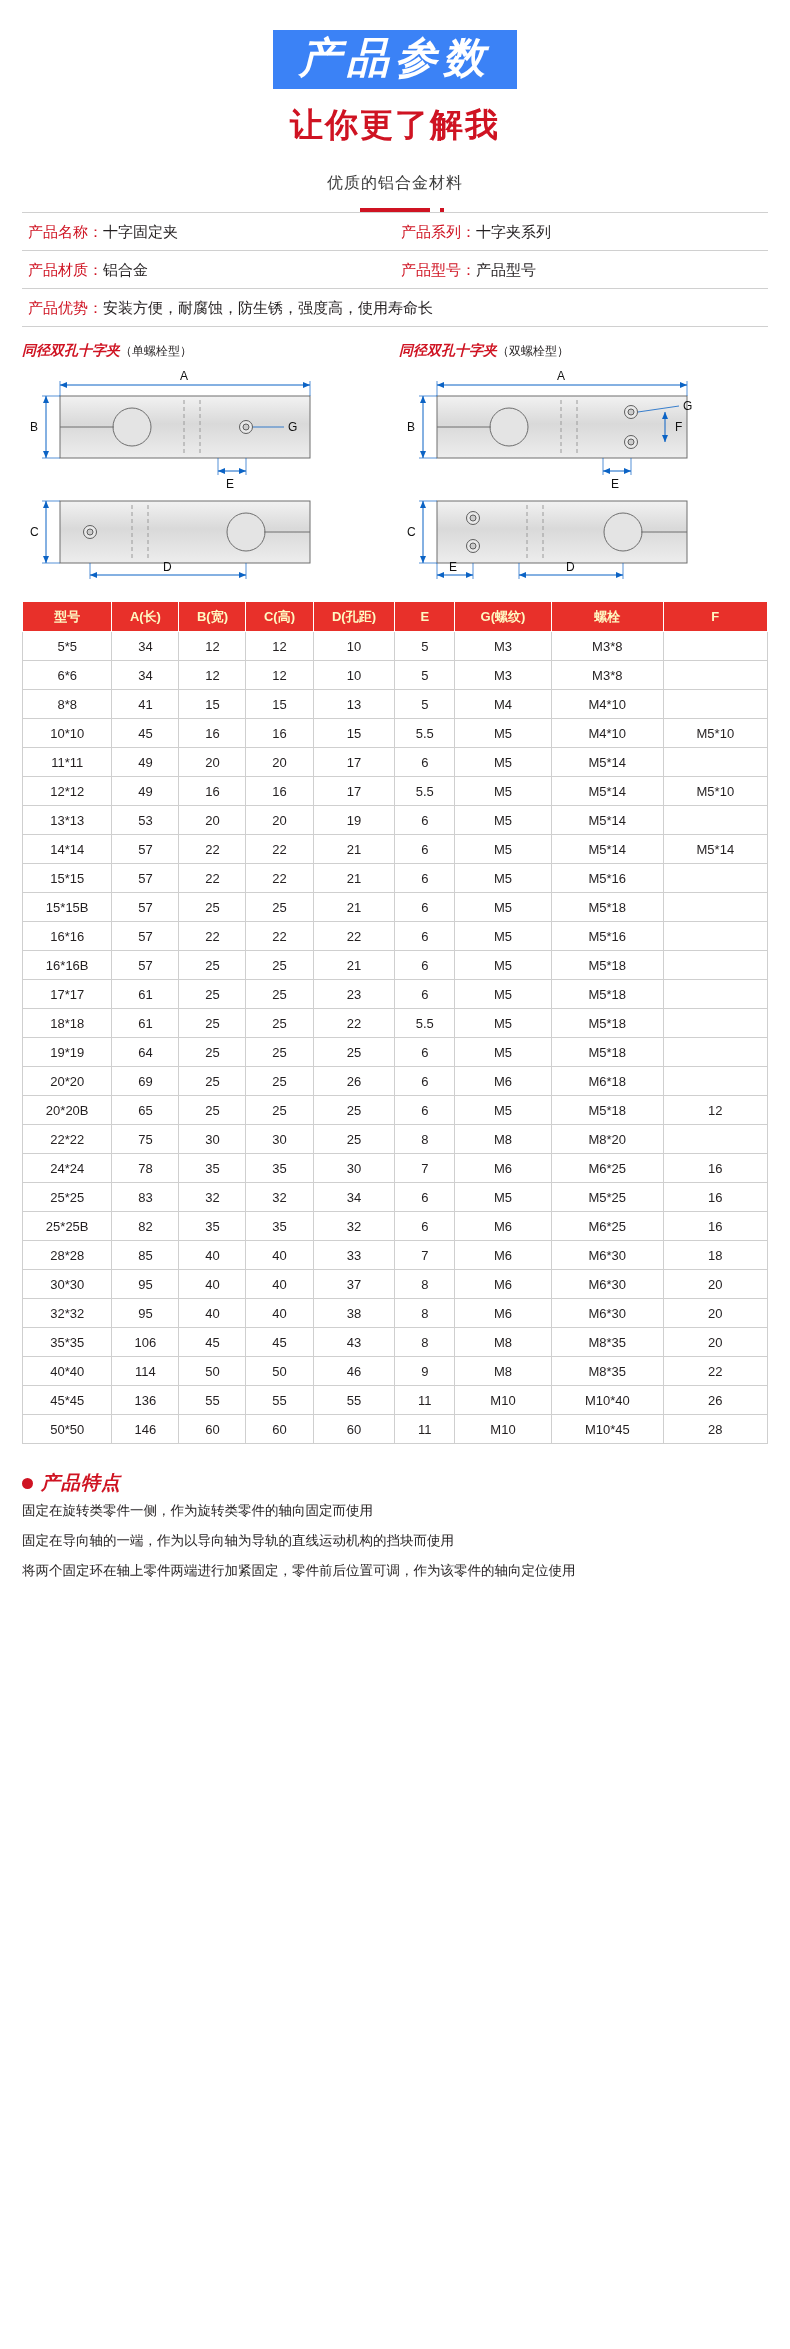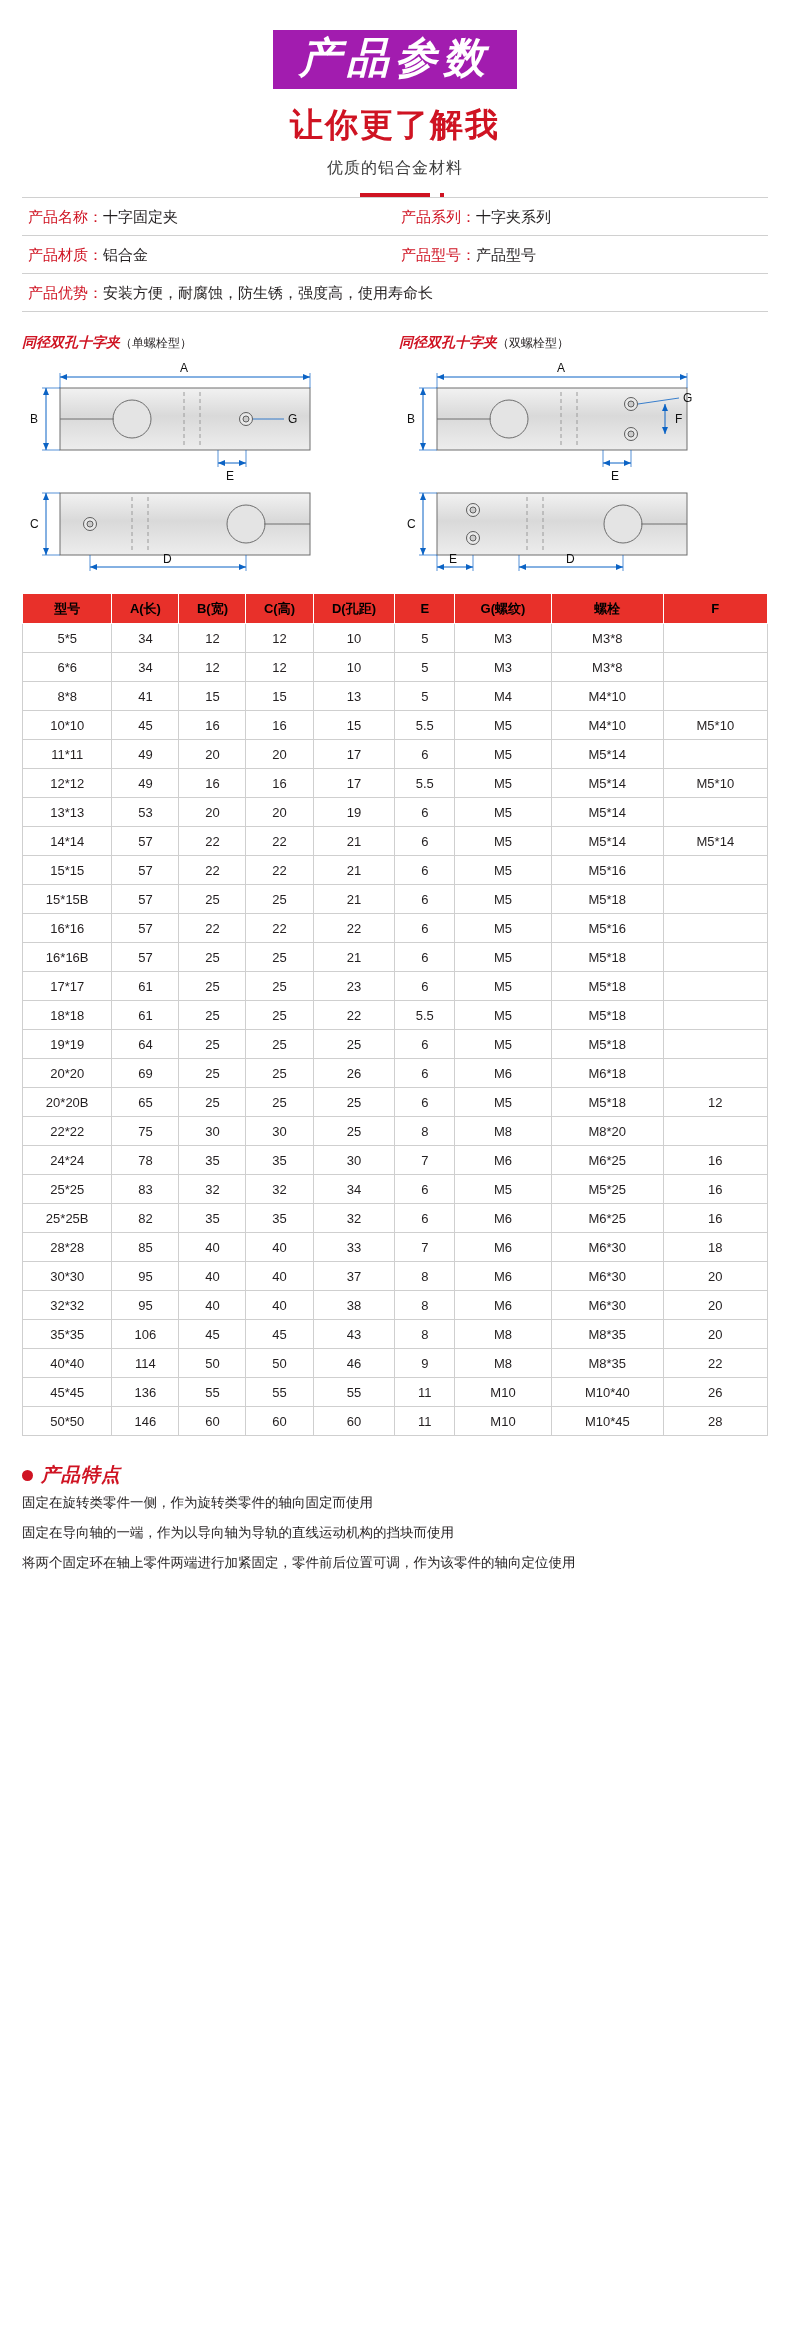--- a/index.html
+++ b/index.html
@@ -25,33 +25,33 @@
     text-align: center;
     padding-top: 30px;
   }
   .title-main {
     display: inline-block;
     font-size: 42px;
     font-weight: bold;
     font-style: italic;
     letter-spacing: 6px;
     color: #ffffff;
-    background: #a21caf;
+    background: #3b82f6;
     padding: 4px 26px 7px 26px;
     line-height: 1.15;
   }
   .title-sub {
     margin-top: 14px;
     font-size: 33px;
     font-weight: bold;
     color: #cf1322;
     letter-spacing: 2px;
   }
   .title-desc {
-    margin-top: 10px;
+    margin-top: 25px;
     font-size: 16px;
     color: #3b3b3b;
     letter-spacing: 1px;
   }
   .title-rule {
     margin: 14px auto 0 auto;
     width: 70px;
     height: 4px;
     background: #cf1322;
     position: relative;
@@ -90,21 +90,21 @@
     white-space: nowrap;
   }
   .spec-val {
     color: #231f20;
     white-space: nowrap;
   }
 
   
   .diagrams {
     display: flex;
-    margin-top: 22px;
+    margin-top: 15px;
     gap: 8px;
   }
   .diagram-col { width: 50%; }
   .diagram-title {
     font-size: 14px;
     font-weight: bold;
     font-style: italic;
     color: #cf1322;
     margin-bottom: 8px;
   }
@@ -118,21 +118,21 @@
 
   
   .table-wrap { margin-top: 18px; }
   table.spec-table {
     width: 100%;
     border-collapse: collapse;
     font-size: 13px;
   }
   table.spec-table th {
     background: #e8302a;
-    color: #000000;
+    color: #fef9c3;
     font-weight: bold;
     border: 1px solid #ffffff;
     height: 30px;
     font-size: 13px;
   }
   table.spec-table td {
     border: 1px solid #cfcfcf;
     text-align: center;
     height: 29px;
     color: #231f20;

